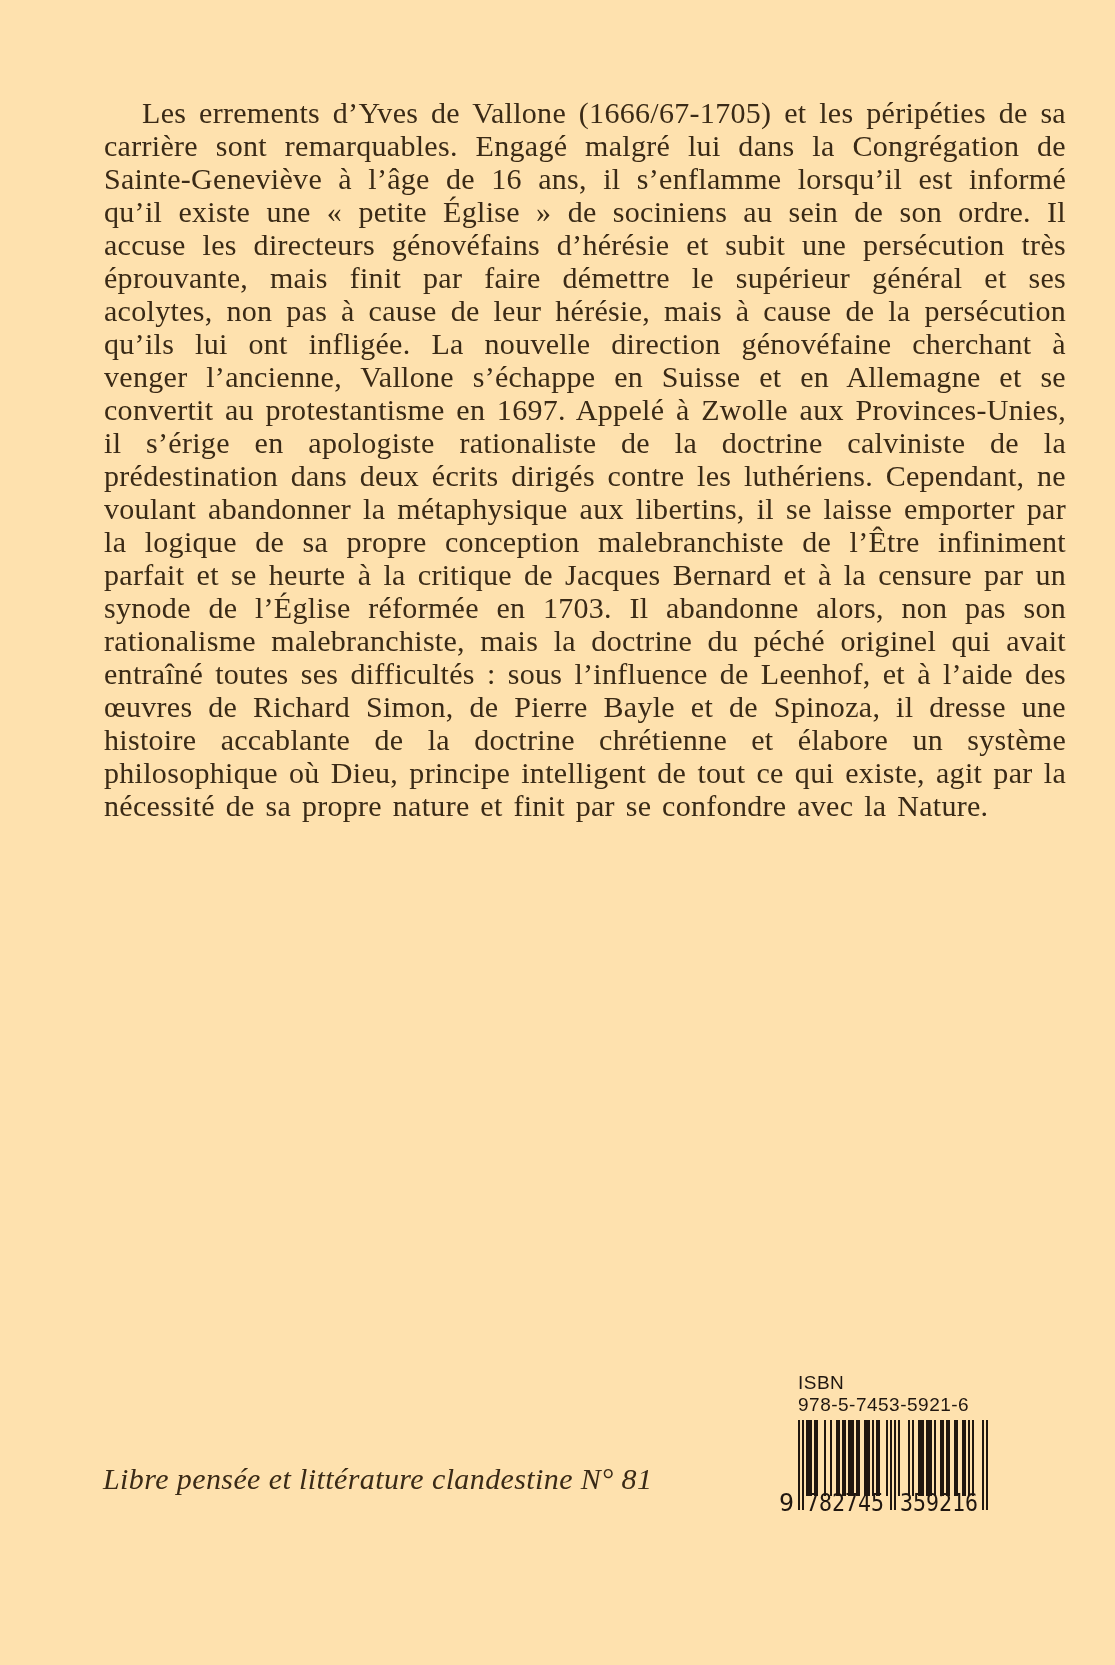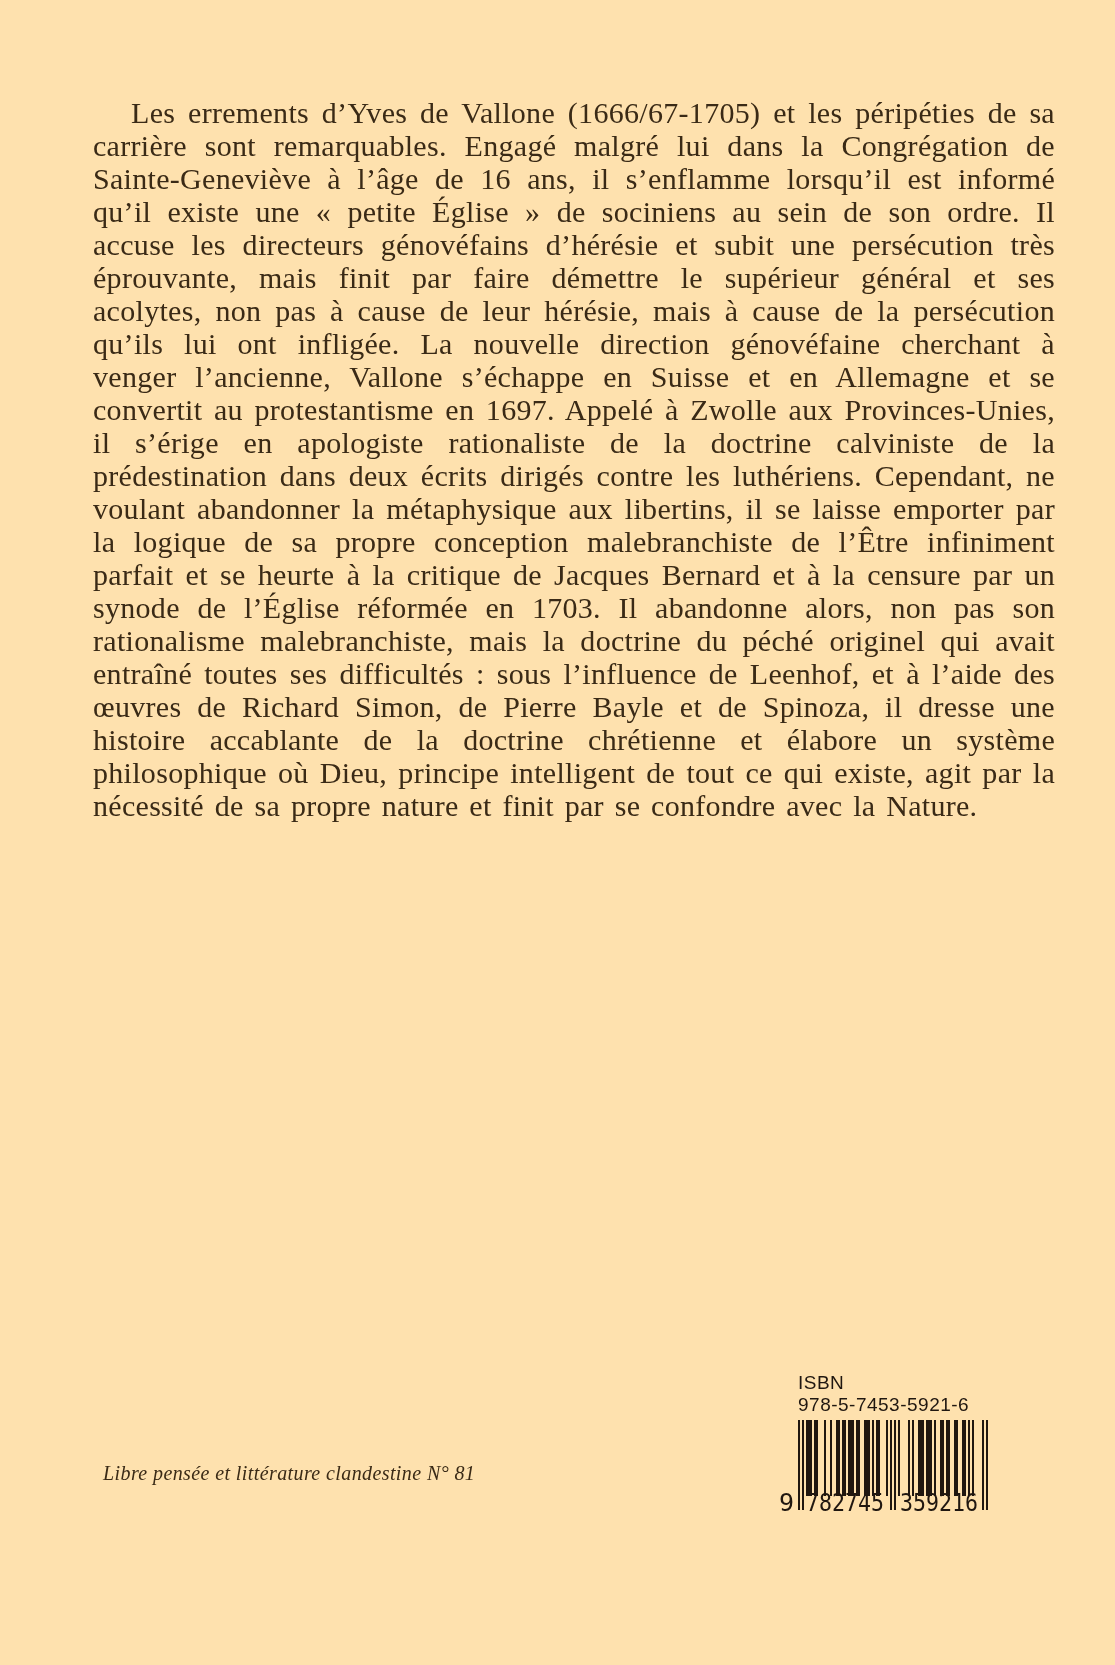--- a/index.html
+++ b/index.html
@@ -6,34 +6,34 @@
   .page{
     position:relative;
     width:1115px;height:1665px;
     margin:0 auto;
     background:var(--bg,#FEE1AE);
     color:var(--fg,#3A2A16);
     font-family:"Liberation Serif",serif;
     overflow:hidden;
   }
   .synopsis{
-    position:absolute;left:93px;top:96px;width:962px;margin:0;
+    position:absolute;left:104px;top:96px;width:962px;margin:0;
     font-size:30px;line-height:33px;
     text-align:justify;text-indent:38px;
     letter-spacing:0.3px;word-spacing:3px;
   }
   .bios{
     position:absolute;left:100px;top:1042px;width:962px;
     font-style:italic;font-size:28.5px;line-height:33.5px;
     text-align:justify;word-spacing:2px;
   }
   .bio{margin:0;text-indent:38px;}
   .series{
     position:absolute;left:103px;top:1462px;
-    font-style:italic;font-size:20px;letter-spacing:0.4px;
+    font-style:italic;font-size:30px;letter-spacing:0.4px;
     white-space:nowrap;
   }
   .barcode-block{position:absolute;left:777px;top:1372px;width:214px;}
   .isbn-row{
     display:flex;justify-content:space-between;
     width:190px;margin-left:21px;margin-bottom:4px;
     font-family:"Liberation Sans",sans-serif;
     font-size:19px;letter-spacing:0.5px;
     color:var(--bar,#201710);
     white-space:nowrap;

